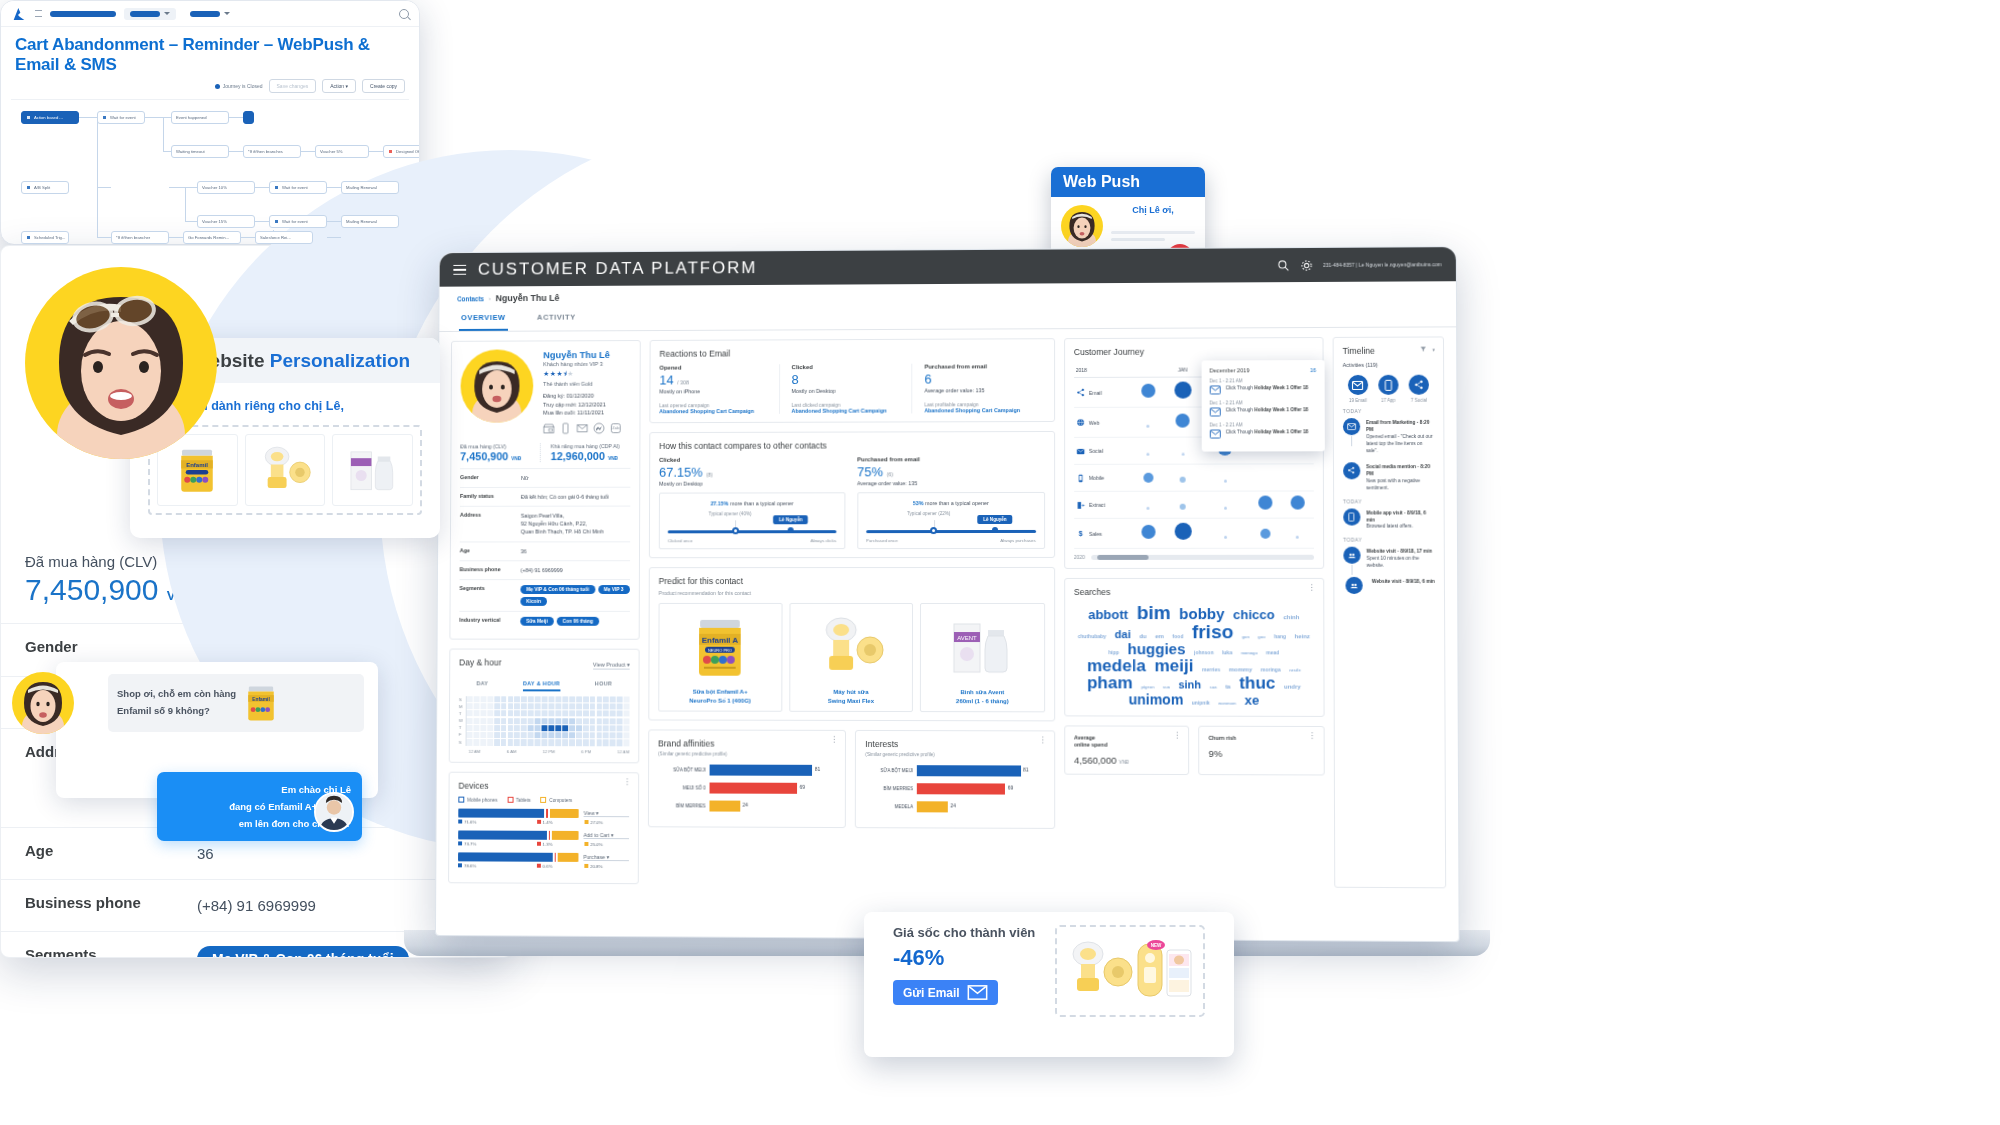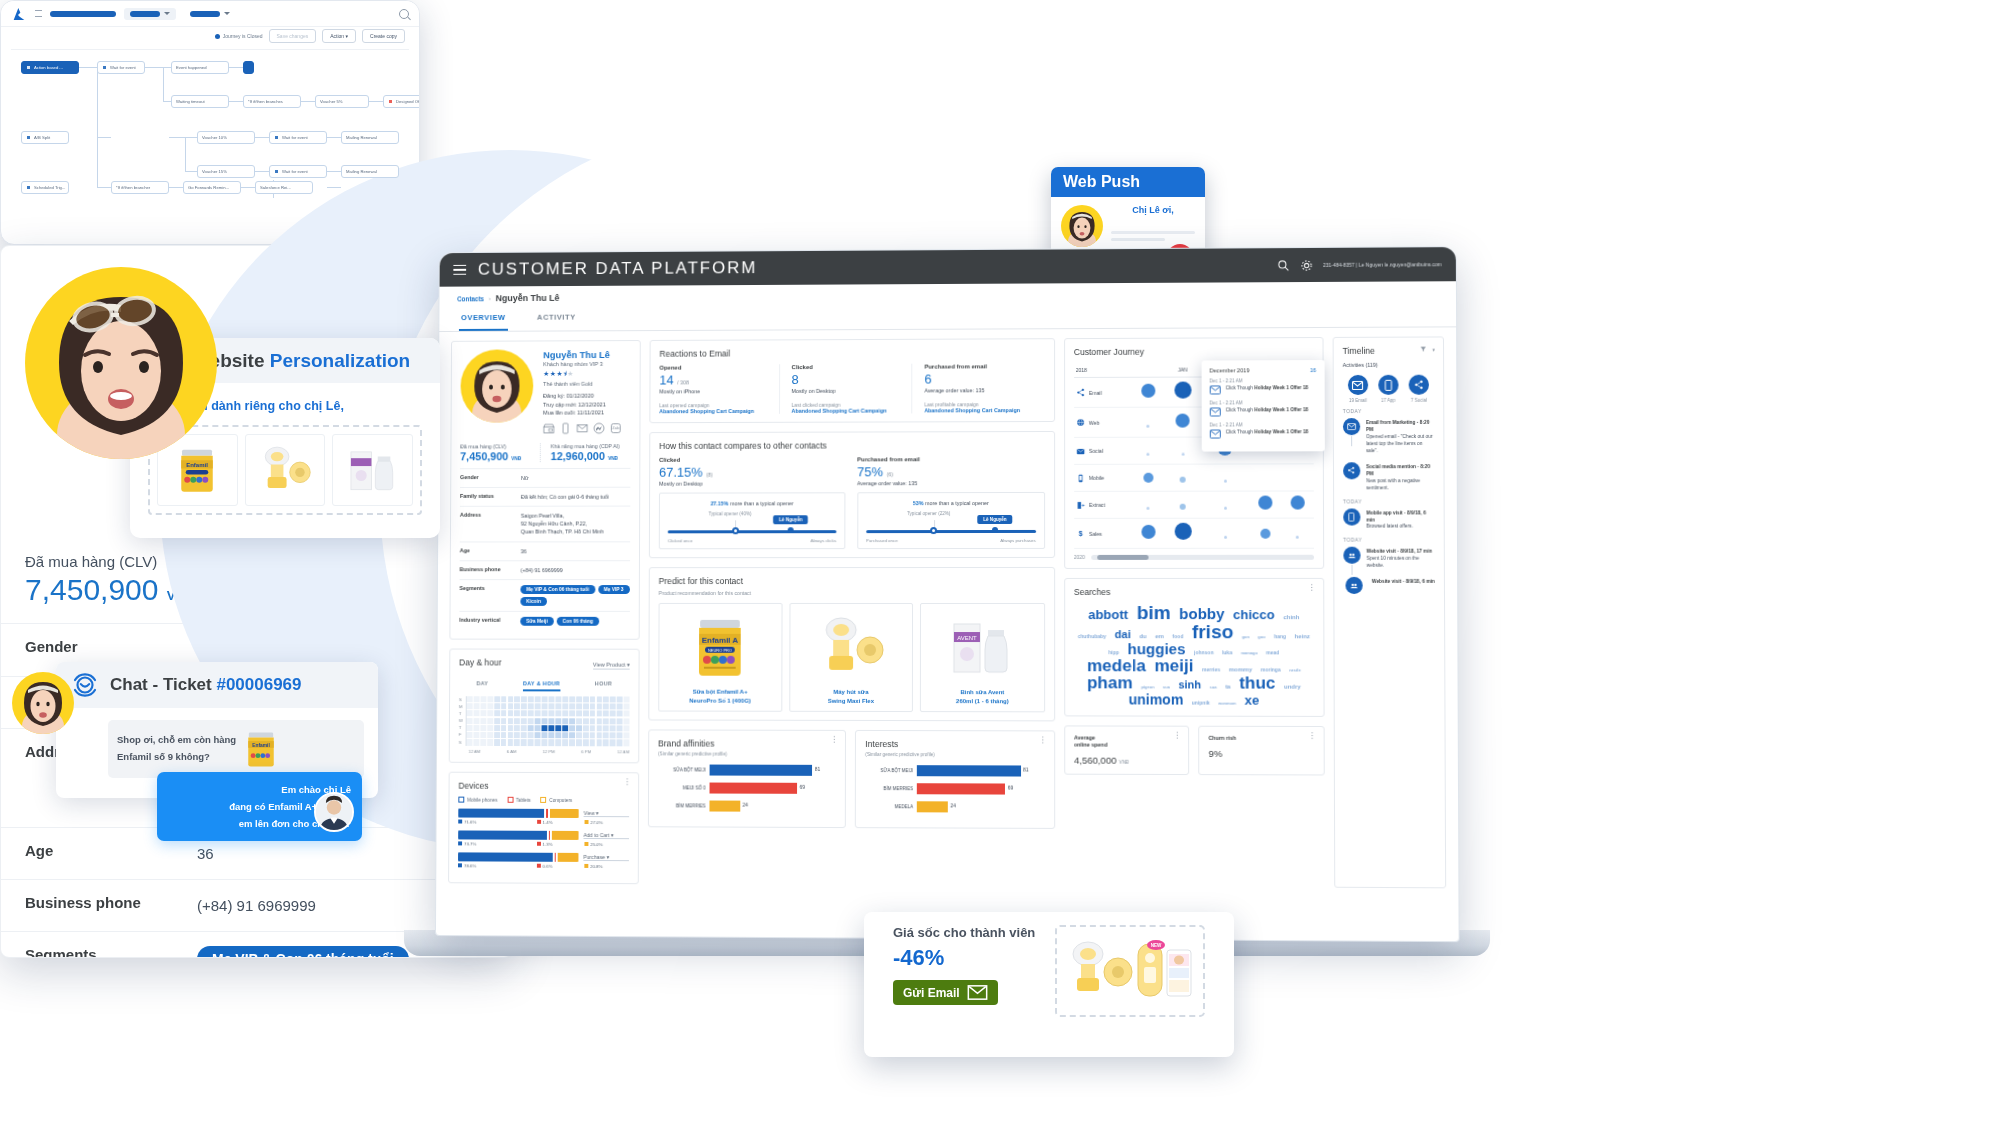--- a/index.html
+++ b/index.html
@@ -300,21 +300,21 @@
   
   #ai-reco { left:864px; top:912px; width:370px; height:145px; overflow:hidden; border-radius:8px;
              box-shadow:0 10px 30px rgba(20,40,80,.22);}
   .ai-head { background:#1368cf; color:#fff; display:flex; align-items:center; gap:11px; padding:10px 16px;}
   .ai-logo { width:23px;height:23px;}
   .ai-title { font-size:19px; font-weight:700;}
   .ai-body { display:flex; padding:13px 29px; gap:12px; align-items:flex-start;}
   .ai-left { flex:1;}
   .ai-l1 { font-size:13px; color:#4a5360; font-weight:700;}
   .ai-l2 { font-size:22px; color:#1368cf; font-weight:700; margin-top:5px;}
-  .ai-btn { margin-top:9px; background:#4d7c0f; color:#fff; border-radius:4px; padding:5px 10px;
+  .ai-btn { margin-top:9px; background:#3b82f6; color:#fff; border-radius:4px; padding:5px 10px;
             display:inline-flex; align-items:center; gap:7px; font-size:12px; font-weight:700;}
   .ai-img { width:150px; height:92px; border:2px dashed #d3dae3; border-radius:5px;
             display:flex; align-items:center; justify-content:center; }
 
   
   #profile-card { left:1415px; top:98px; width:513px; height:713px; border-radius:9px;
                   box-shadow:0 14px 44px rgba(20,40,80,.20); background:#fff; border:1px solid #eceff3; overflow:hidden;}
   .pc-top { display:flex; gap:22px; padding:21px 24px 16px; }
   .pc-avatar { width:192px; height:192px; border-radius:50%; background:#fdd521; position:relative; overflow:hidden; flex:0 0 auto;}
   .pc-right { padding-top:12px; }
@@ -359,20 +359,21 @@
       <span class="jw-tabbox">
           <span class="jw-pill w2"></span>
           <span class="jw-caret"></span>
         </span>
       <span class="jw-tabbox" style="background:transparent">
           <span class="jw-pill w3"></span>
           <span class="jw-caret"></span>
         </span>
       <span class="jw-search"></span>
     </div>
+    <div id="journey-title">Cart Abandonment – Reminder – WebPush &amp; Email &amp; SMS</div>
     <div class="jw-actionbar">
       <span class="jw-status">
           <i class="jw-dot"></i>
           <span>Journey is Closed</span>
         </span>
       <span class="jw-btn ghost">Save changes</span>
       <span class="jw-btn"><span>Action</span> ▾</span>
       <span class="jw-btn">Create copy</span>
     </div>
     <div class="jw-canvas">
@@ -1436,31 +1437,20 @@
               <circle cx="19" cy="40" r="7" fill="#e9dff0"></circle>
               <path d="M40 16 h16 v6 h-16z" fill="#e3e7ec"></path>
               <path d="M40 22 q-3 6 -3 14 v18 a4 4 0 0 0 4 4 h14 a4 4 0 0 0 4 -4 v-18 q0-8 -3-14z" fill="#eef1f5" stroke="#dfe3e8"></path>
             </svg>
         </div>
       </div>
     </div>
   </div>
 
   <div class="card" id="chat-card">
-    <div class="ch-head">
-      <svg class="ch-ico" viewBox="0 0 36 36">
-        <circle cx="18" cy="18" r="9" fill="none" stroke="#1a6fd4" stroke-width="2.6"></circle>
-        <path d="M13 17 q5 6 10 0" fill="none" stroke="#1a6fd4" stroke-width="2.6" stroke-linecap="round"></path>
-        <path d="M6 12 a14 14 0 0 1 24 0" fill="none" stroke="#1a6fd4" stroke-width="2.6" stroke-linecap="round"></path>
-        <path d="M6 24 a14 14 0 0 0 24 0" fill="none" stroke="#1a6fd4" stroke-width="2.6" stroke-linecap="round"></path>
-      </svg>
-      <div class="ch-title">
-        <span>Chat - Ticket </span><b>#00006969</b>
-      </div>
-    </div>
     <div class="ch-body">
       <div class="chat-avatar">
         <svg viewBox="0 0 62 62" class="face">
             <ellipse cx="31" cy="54" rx="21" ry="17" fill="#f6d3bc"></ellipse>
             <path d="M12 31 q0-21 19-21 q19 0 19 21 q0 19-19 23 q-19-4-19-23z" fill="#3a2a25"></path>
             <ellipse cx="31" cy="34" rx="12.5" ry="16" fill="#f6d3bc"></ellipse>
             <ellipse cx="26" cy="32" rx="1.7" ry="2.2" fill="#2b2320"></ellipse>
             <ellipse cx="36" cy="32" rx="1.7" ry="2.2" fill="#2b2320"></ellipse>
             <ellipse cx="31" cy="43" rx="3.8" ry="2.8" fill="#c65f60"></ellipse>
             <path d="M16 18 q15-9 30 0 l0 3 q-15-7-30 0z" fill="#e8e4dd"></path>

